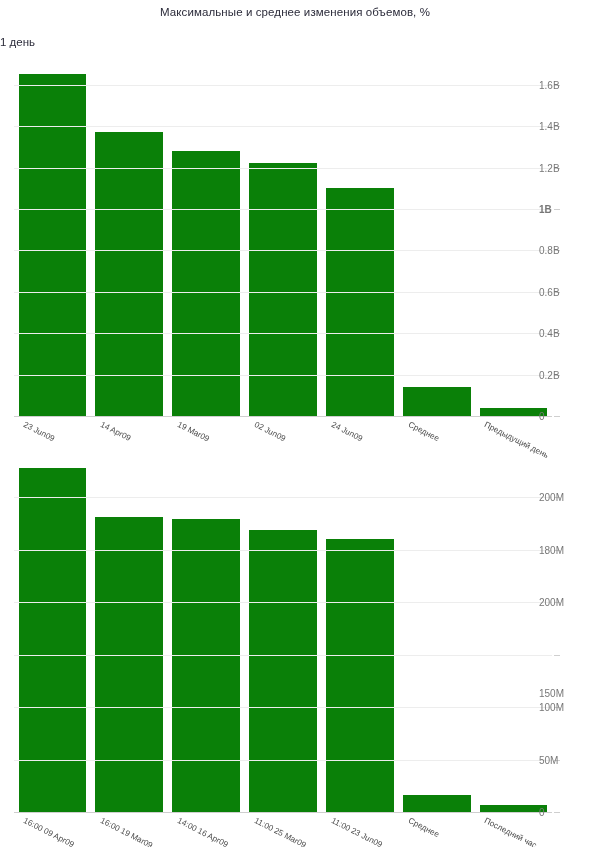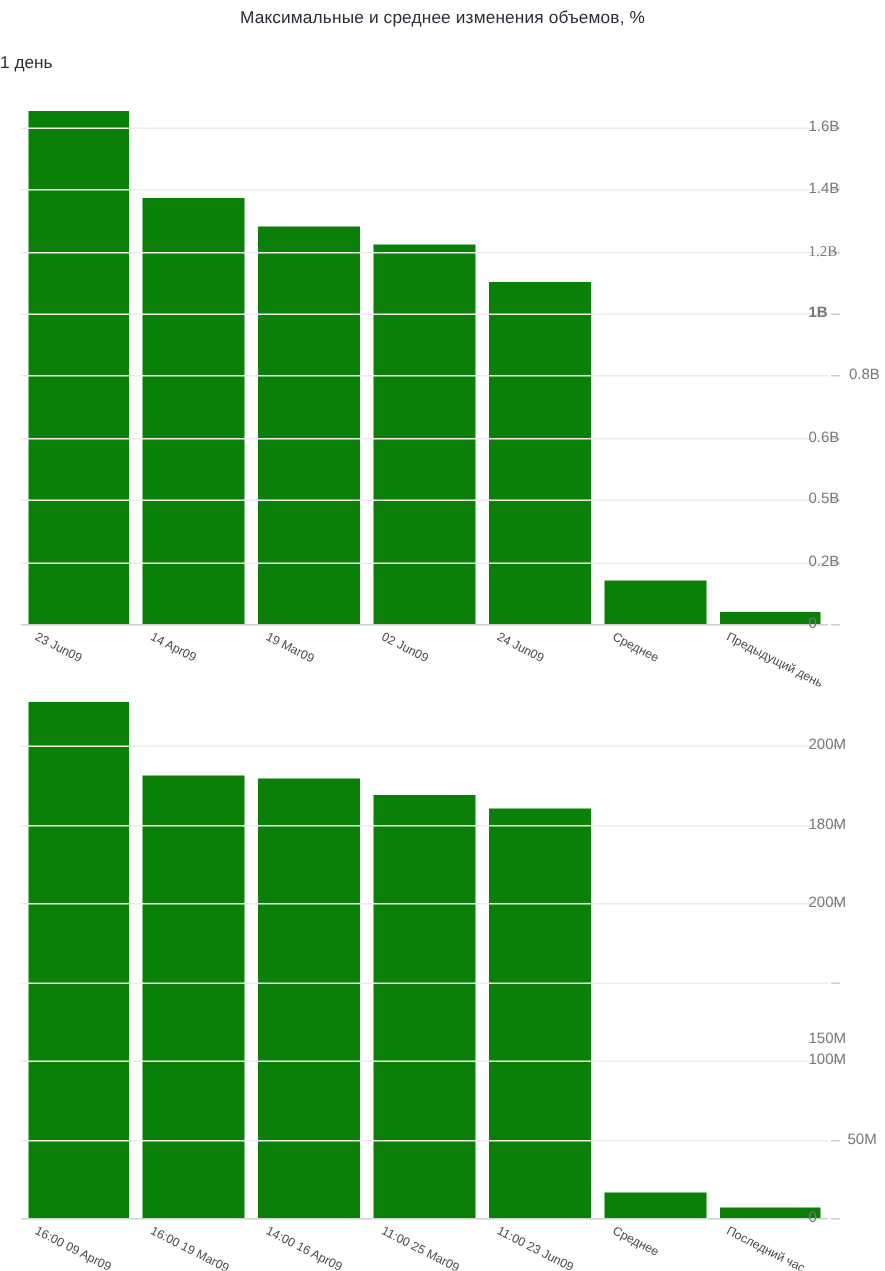--- a/index.html
+++ b/index.html
@@ -121,33 +121,33 @@
           <div class="bar" title="Предыдущий день: 0.04" style="height: 8.28235px; left: 465.754px; width: 67.6343px; background: rgb(10, 128, 8);"></div>
         </div>
     <div class="gridline axis-zero" style="top: 352px;"></div>
         <div class="tick-dash" style="top: 352px; left: 540px;"></div>
         <div class="tick-label" style="top: 352px;">0</div>
         <div class="gridline" style="top: 310.588px;"></div>
         <div class="tick-dash" style="top: 310.588px; left: 540px;"></div>
         <div class="tick-label" style="top: 310.588px;">0.2B</div>
         <div class="gridline" style="top: 269.176px;"></div>
         <div class="tick-dash" style="top: 269.176px; left: 540px;"></div>
-        <div class="tick-label" style="top: 269.176px;">0.5B</div>
+        <div class="tick-label" style="top: 269.176px;">0.4B</div>
         <div class="gridline" style="top: 227.765px;"></div>
         <div class="tick-dash" style="top: 227.765px; left: 540px;"></div>
         <div class="tick-label" style="top: 227.765px; text-align: center;">0.6B</div>
         <div class="gridline" style="top: 186.353px;"></div>
         <div class="tick-dash" style="top: 186.353px; left: 540px;"></div>
-        <div class="tick-label" style="top: 186.353px; margin-left: 27px;">0.8B</div>
+        <div class="tick-label" style="top: 186.353px;">0.8B</div>
         <div class="gridline" style="top: 144.941px;"></div>
         <div class="tick-dash" style="top: 144.941px; left: 540px;"></div>
         <div class="tick-label" style="top: 144.941px; font-weight: bold;">1B</div>
         <div class="gridline" style="top: 103.529px;"></div>
         <div class="tick-dash" style="top: 103.529px; left: 540px;"></div>
-        <div class="tick-label" style="top: 103.529px; font-family: Liberation Serif, serif;">1.2B</div>
+        <div class="tick-label" style="top: 103.529px;">1.2B</div>
         <div class="gridline" style="top: 62.1176px;"></div>
         <div class="tick-dash" style="top: 62.1176px; left: 540px;"></div>
         <div class="tick-label" style="top: 62.1176px;">1.4B</div>
         <div class="gridline" style="top: 20.7059px;"></div>
         <div class="tick-dash" style="top: 20.7059px; left: 540px;"></div>
         <div class="tick-label" style="top: 20.7059px;">1.6B</div>
         <div class="xlabel" style="left: 12.2971px; top: 356px;">23 Jun09</div>
         <div class="xlabel" style="left: 89.1543px; top: 356px;">14 Apr09</div>
         <div class="xlabel" style="left: 166.011px; top: 356px;">19 Mar09</div>
         <div class="xlabel" style="left: 242.869px; top: 356px;">02 Jun09</div>
@@ -166,21 +166,21 @@
           <div class="bar" title="11:00 25 Mar09: 269" style="height: 282.255px; left: 235.183px; width: 67.6343px; background: rgb(10, 128, 8);"></div>
           <div class="bar" title="11:00 23 Jun09: 260" style="height: 272.812px; left: 312.04px; width: 67.6343px; background: rgb(10, 128, 8);"></div>
           <div class="bar" title="Среднее: 16" style="height: 16.7884px; left: 388.897px; width: 67.6343px; background: rgb(10, 128, 8);"></div>
           <div class="bar" title="Последний час: 7" style="height: 7.34493px; left: 465.754px; width: 67.6343px; background: rgb(10, 128, 8);"></div>
         </div>
     <div class="gridline axis-zero" style="top: 362px;"></div>
         <div class="tick-dash" style="top: 362px; left: 540px;"></div>
         <div class="tick-label" style="top: 362px;">0</div>
         <div class="gridline" style="top: 309.536px;"></div>
         <div class="tick-dash" style="top: 309.536px; left: 540px;"></div>
-        <div class="tick-label" style="top: 309.536px; margin-left: 26px;">50M</div>
+        <div class="tick-label" style="top: 309.536px;">50M</div>
         <div class="gridline" style="top: 257.072px;"></div>
         <div class="tick-dash" style="top: 257.072px; left: 540px;"></div>
         <div class="tick-label" style="top: 257.072px; text-align: center;">100M</div>
         <div class="gridline" style="top: 204.609px;"></div>
         <div class="tick-dash" style="top: 204.609px; left: 540px;"></div>
         <div class="tick-label" style="top: 204.609px; margin-top: 38px;">150M</div>
         <div class="gridline" style="top: 152.145px;"></div>
         <div class="tick-dash" style="top: 152.145px; left: 540px;"></div>
         <div class="tick-label" style="top: 152.145px; text-align: right;">200M</div>
         <div class="gridline" style="top: 99.6812px;"></div>

